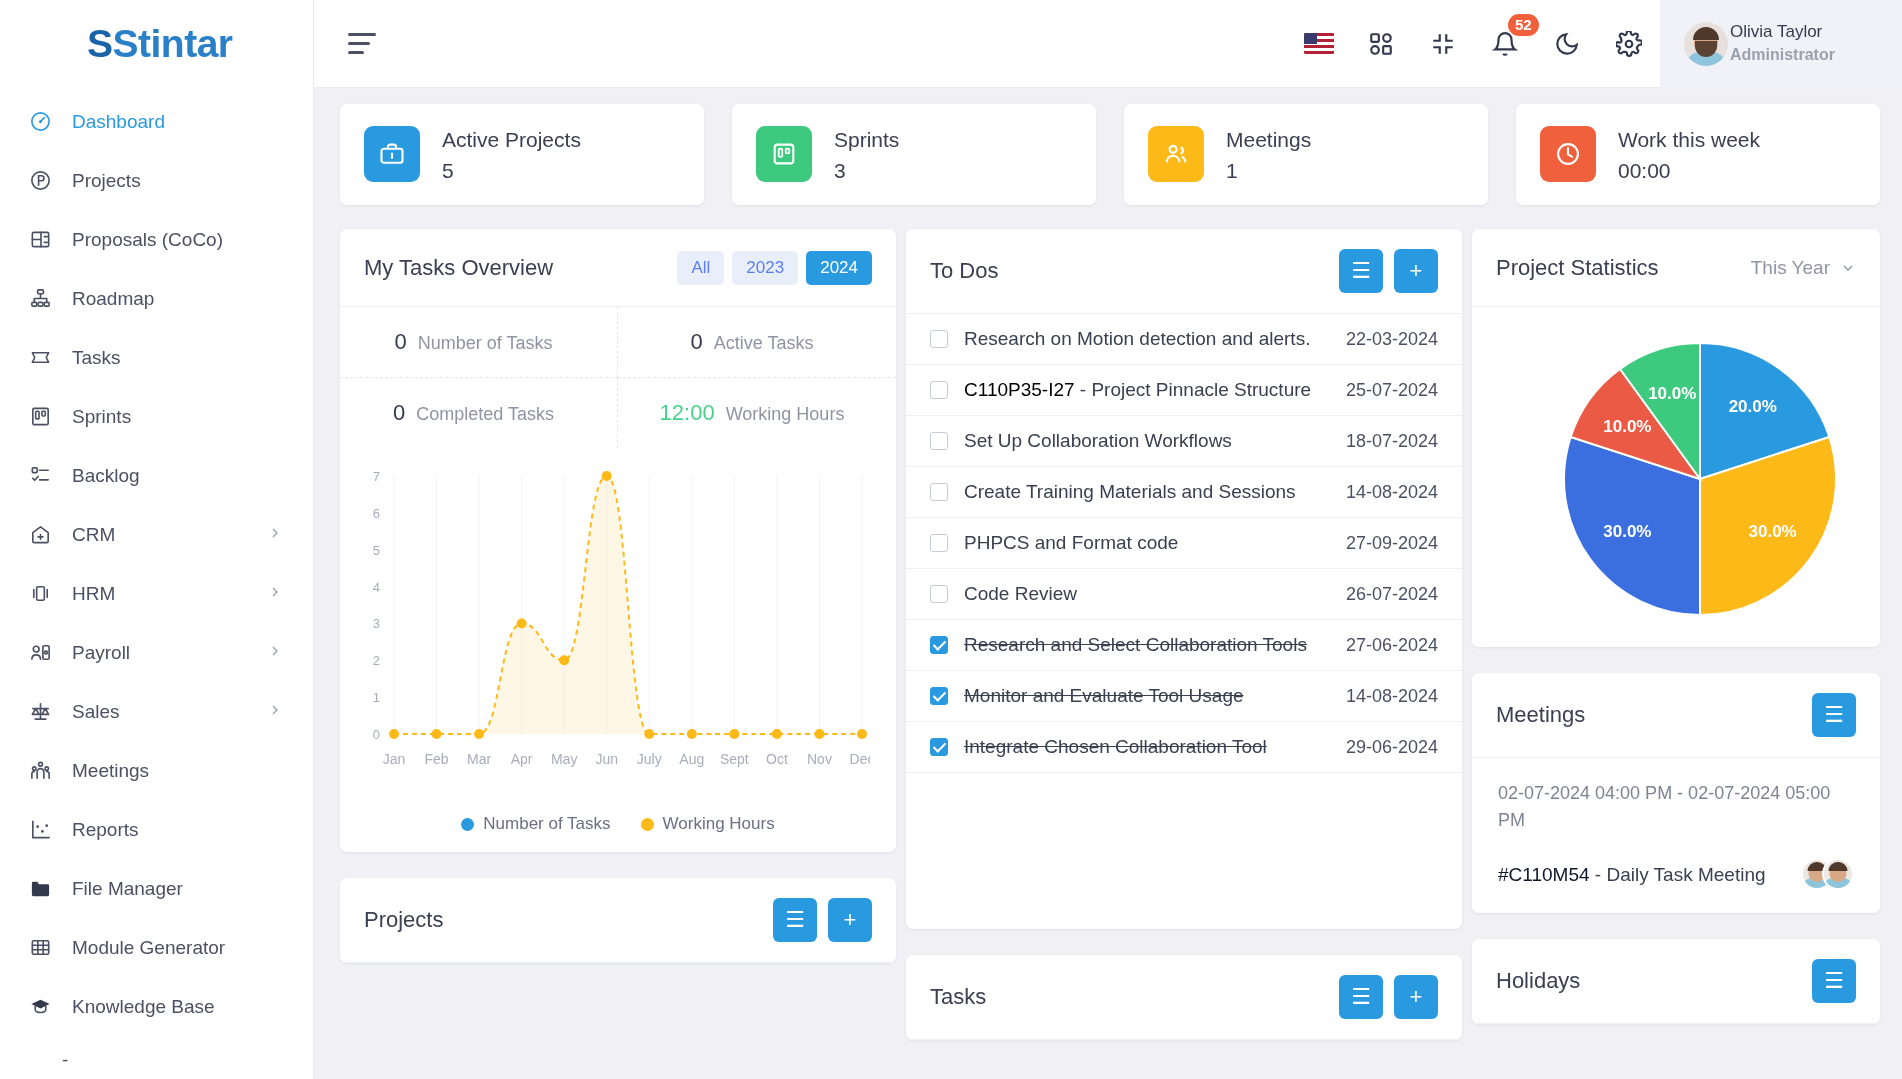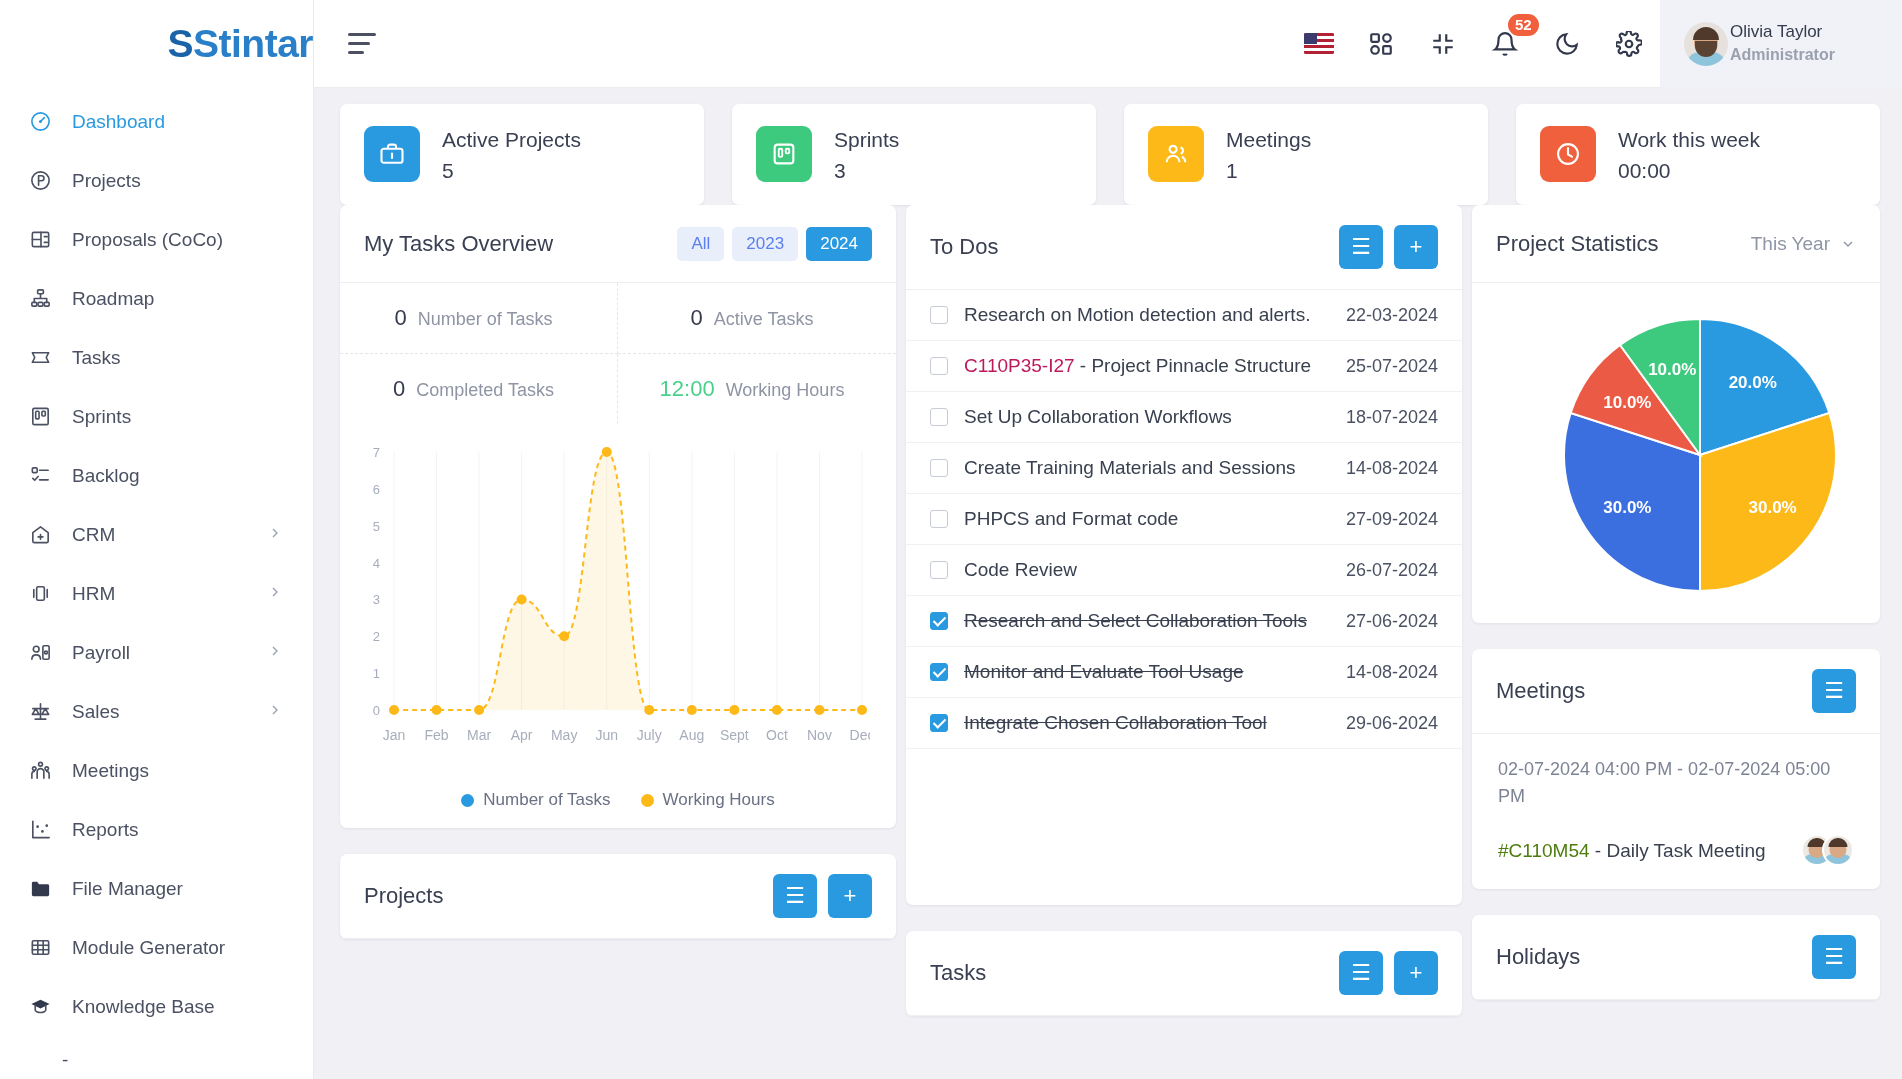--- a/index.html
+++ b/index.html
@@ -14,21 +14,21 @@
 
   
   .sidebar {
     width: 314px; min-width: 314px; height: 1079px;
     background: #ffffff;
     border-right: 1px solid #e9e9ef;
     display: flex; flex-direction: column;
     overflow: hidden;
   }
   .logo-wrap {
-    height: 88px; display: flex; align-items: center; padding-left: 87px; justify-content: flex-end;
+    height: 88px; display: flex; align-items: center; padding-left: 87px;
   }
   .logo {
     font-size: 39px; font-weight: bold; letter-spacing: -0.5px;
     color: #2a7fc9;
   }
   .logo .mark {
     display: inline-block; color: #1b63a8; font-weight: bold;
   }
   .nav { flex: 1; padding-top: 4px; }
   .nav-item {
@@ -102,21 +102,21 @@
   .profile .prole { font-size: 16px; color: #9aa0ae; line-height: 1.35; font-weight: bold;}
 
   .content {
     flex: 1; padding: 16px 22px 0 26px; overflow: hidden;
   }
 
   
   .card { background: #fff; border-radius: 7px; box-shadow: 0 1px 3px rgba(30,40,70,.07); }
 
   
-  .stats-row { display: flex; gap: 28px; }
+  .stats-row { display: flex; gap: 28px; margin-bottom: 24px; }
   .stat-card {
     flex: 1; background: #fff; border-radius: 7px; box-shadow: 0 1px 3px rgba(30,40,70,.07);
     padding: 22px 20px 22px 24px; display: flex; align-items: flex-start; gap: 22px;
     min-height: 94px;
   }
   .stat-ico {
     width: 56px; height: 56px; border-radius: 9px; flex: none;
     display: flex; align-items: center; justify-content: center; color: #fff;
   }
   .stat-txt .t { font-size: 21px; color: #3a4052; line-height: 1.3; }
@@ -173,40 +173,40 @@
     cursor: pointer; background: #fff;
   }
   .cb.on {
     background: #2a9ae0; border-color: #2a9ae0; position: relative;
   }
   .cb.on::after {
     content: ""; position: absolute; left: 5px; top: 1px; width: 5px; height: 10px;
     border: solid #fff; border-width: 0 2px 2px 0; transform: rotate(45deg);
   }
   .todo-txt { font-size: 19px; color: #39404f; }
-  .todo-txt .code { color: #be185d; }
+  .todo-txt .code { color: #000000; }
   .todo-row.done .todo-txt { text-decoration: line-through; }
   .todo-date { margin-left: auto; font-size: 18px; color: #4a5162; white-space: nowrap;}
 
   
   .pie-wrap { padding: 34px 10px 30px; display: flex; justify-content: center; margin-left: 48px; }
   .pie { position: relative; width: 276px; height: 276px; }
   .pie-label {
     position: absolute; color: #fff; font-weight: bold; font-size: 17px;
     transform: translate(-50%,-50%); white-space: nowrap;
   }
   .sel-year { margin-left: auto; display: flex; align-items: center; gap: 10px;
     font-size: 19px; color: #8f95a5; cursor: pointer; }
 
   
   .meet-body { padding: 22px 26px 23px; }
   .meet-time { font-size: 18px; color: #7c8394; line-height: 1.5; }
   .meet-row { display: flex; align-items: center; margin-top: 24px; gap: 10px;}
   .meet-title { font-size: 19px; color: #39404f; line-height: 1.45; }
-  .meet-title .code { color: #4d7c0f; }
+  .meet-title .code { color: #0f172a; }
   .av-stack { margin-left: auto; display: flex; }
   .av-sm {
     width: 32px; height: 32px; border-radius: 50%; background:#ece8e3;
     border: 2px solid #fff; overflow: hidden; position: relative;
   }
   .av-sm:nth-child(2){ margin-left: -11px; }
   .av-sm .f{ position:absolute; left:50%; top:5px; transform:translateX(-50%); width:17px;height:17px;border-radius:50%;background:#d9a884;}
   .av-sm .h{ position:absolute; left:50%; top:2px; transform:translateX(-50%); width:19px;height:9px;border-radius:9px 9px 0 0;background:#50392b;}
   .av-sm .bd{ position:absolute; left:50%; bottom:0; transform:translateX(-50%); width:30px;height:10px;border-radius:10px 10px 0 0;background:#8fc4dd;}
 

